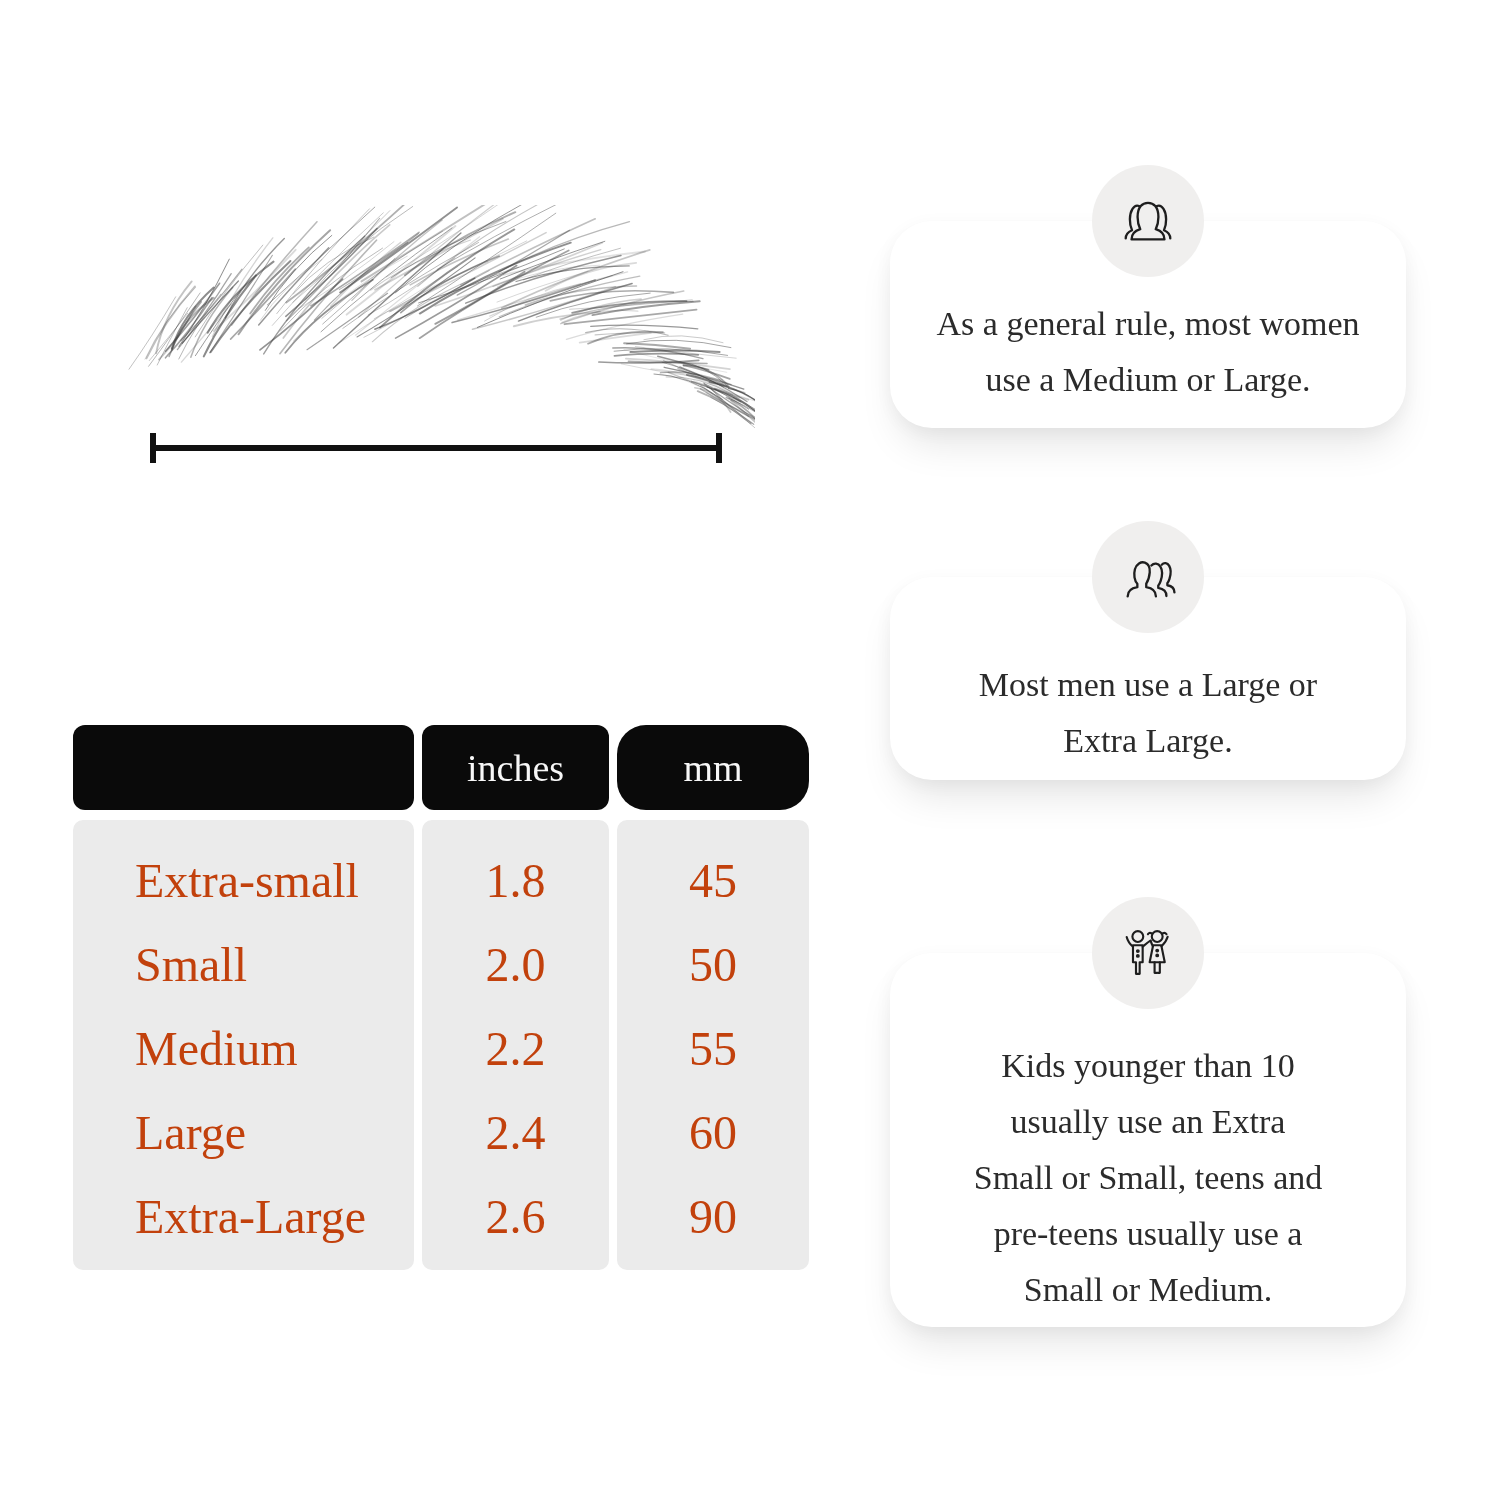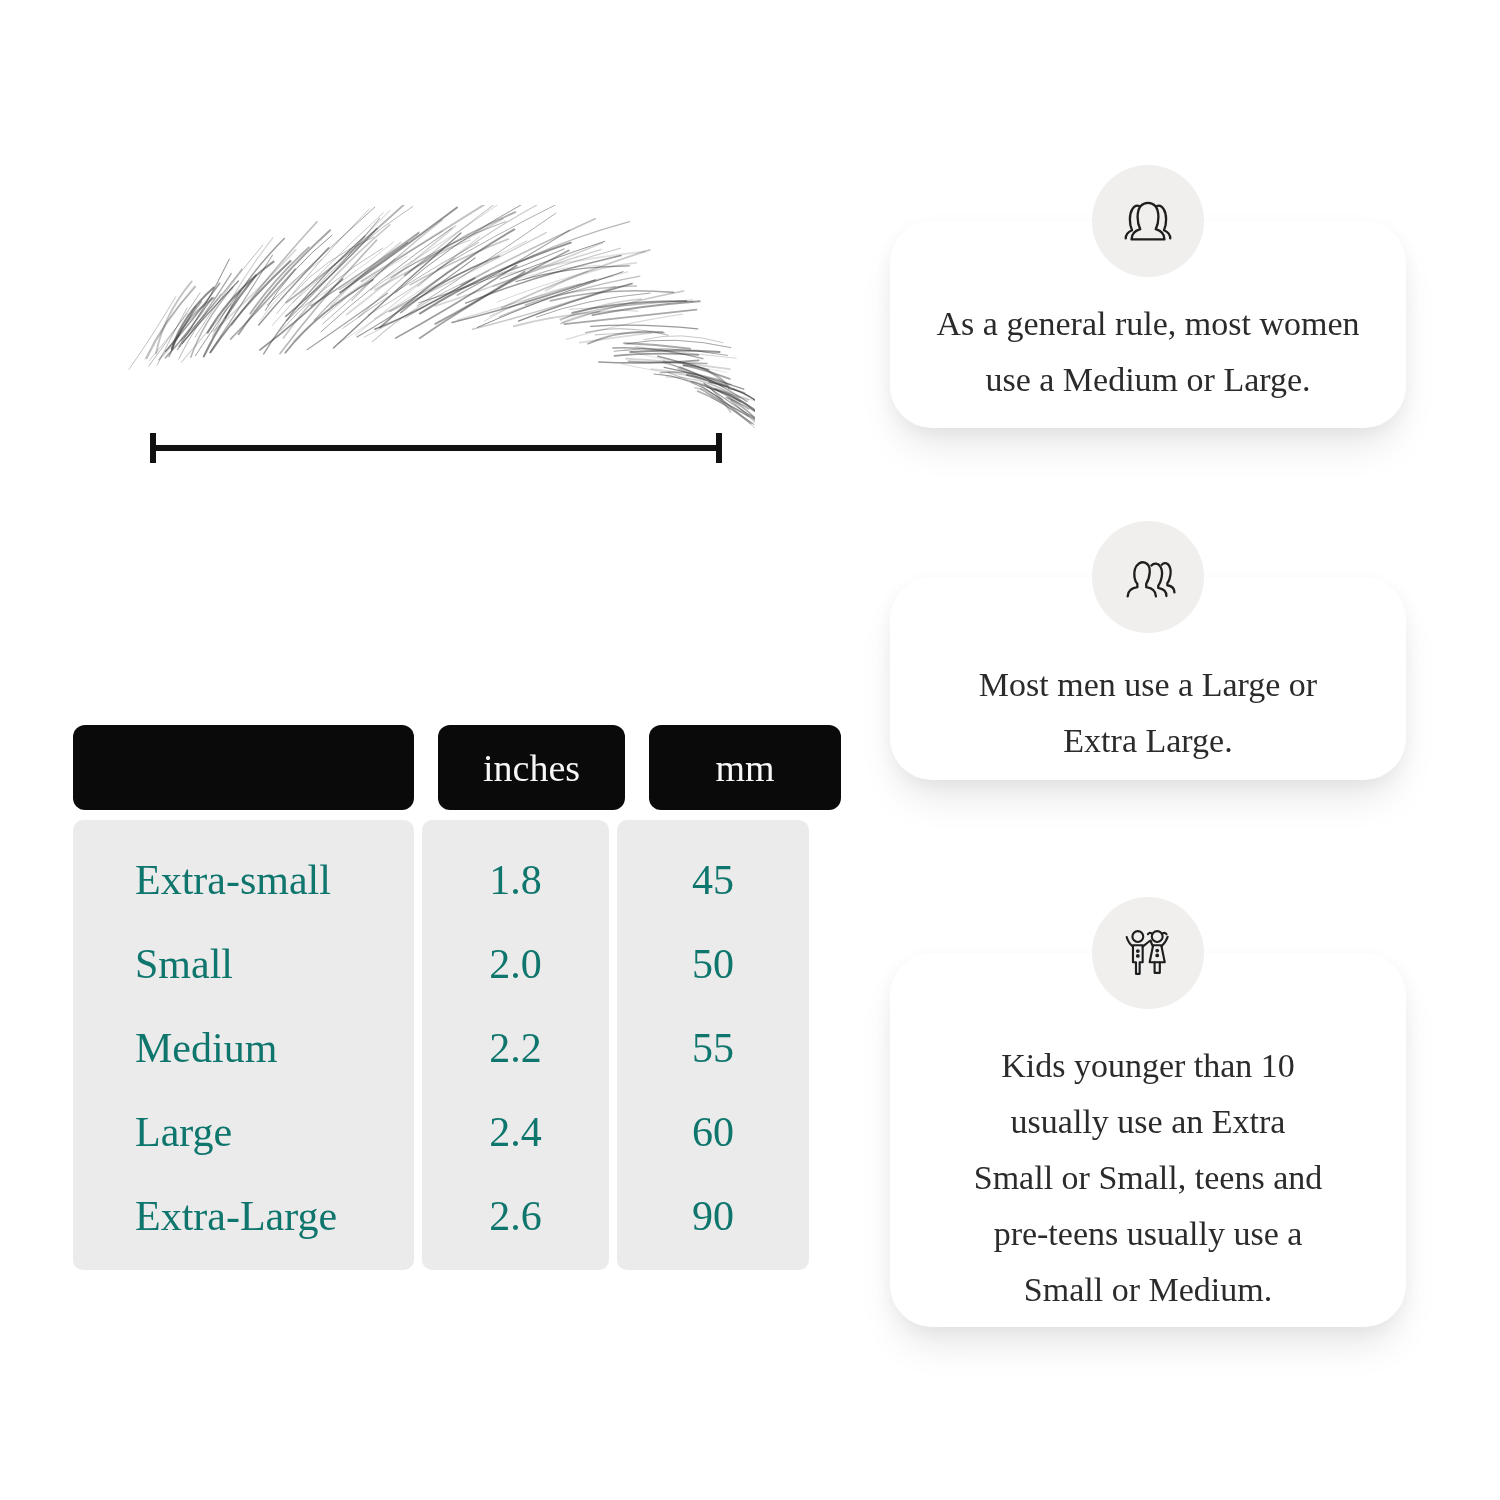--- a/index.html
+++ b/index.html
@@ -11,27 +11,27 @@
   .measure{position:absolute;left:150px;top:433px;width:572px;height:30px;}
   .measure .bar{position:absolute;left:0;right:0;top:12px;height:6px;background:#111;}
   .measure .cap{position:absolute;top:0;width:6px;height:30px;background:#111;}
   .cap-left{left:0;} .cap-right{right:0;}
 
   .caption{position:absolute;left:105px;top:524px;width:650px;text-align:center;
            font-size:35px;line-height:53px;color:#262626;}
 
   
   .size-table{position:absolute;left:73px;top:725px;}
-  .thead{display:flex;gap:24px;}
+  .thead{display:flex;gap:8px;}
   .th{height:85px;background:#0a0a0a;border-radius:12px;color:#f7f7f7;
       display:flex;align-items:center;justify-content:center;font-size:38px;}
-  .w1{width:341px;} .w2{width:187px;} .w3{width:192px;}
+  .w1{width:341px;} .w2{width:187px;} .w3{width:192px;border-radius:29px;}
   .tbody{display:flex;gap:8px;margin-top:10px;}
   .tcol{background:#ebebeb;border-radius:10px;height:450px;padding-top:18px;box-sizing:border-box;}
-  .cell{height:84px;display:flex;align-items:center;font-size:42px;color:#0f766e;}
+  .cell{height:84px;display:flex;align-items:center;font-size:48px;color:#c2410c;}
   .col-size .cell{padding-left:62px;}
   .col-num .cell{justify-content:center;}
 
   
   .card{position:absolute;left:890px;width:516px;background:#ffffff;border-radius:42px;
         box-shadow:0 24px 38px -8px rgba(0,0,0,0.10),0 4px 18px rgba(0,0,0,0.045);
         display:flex;align-items:flex-start;justify-content:center;box-sizing:border-box;}
   .card-1{top:221px;height:207px;padding-top:54px;}
   .card-2{top:577px;height:203px;padding-top:68px;}
   .card-3{top:953px;height:374px;padding-top:76px;}

